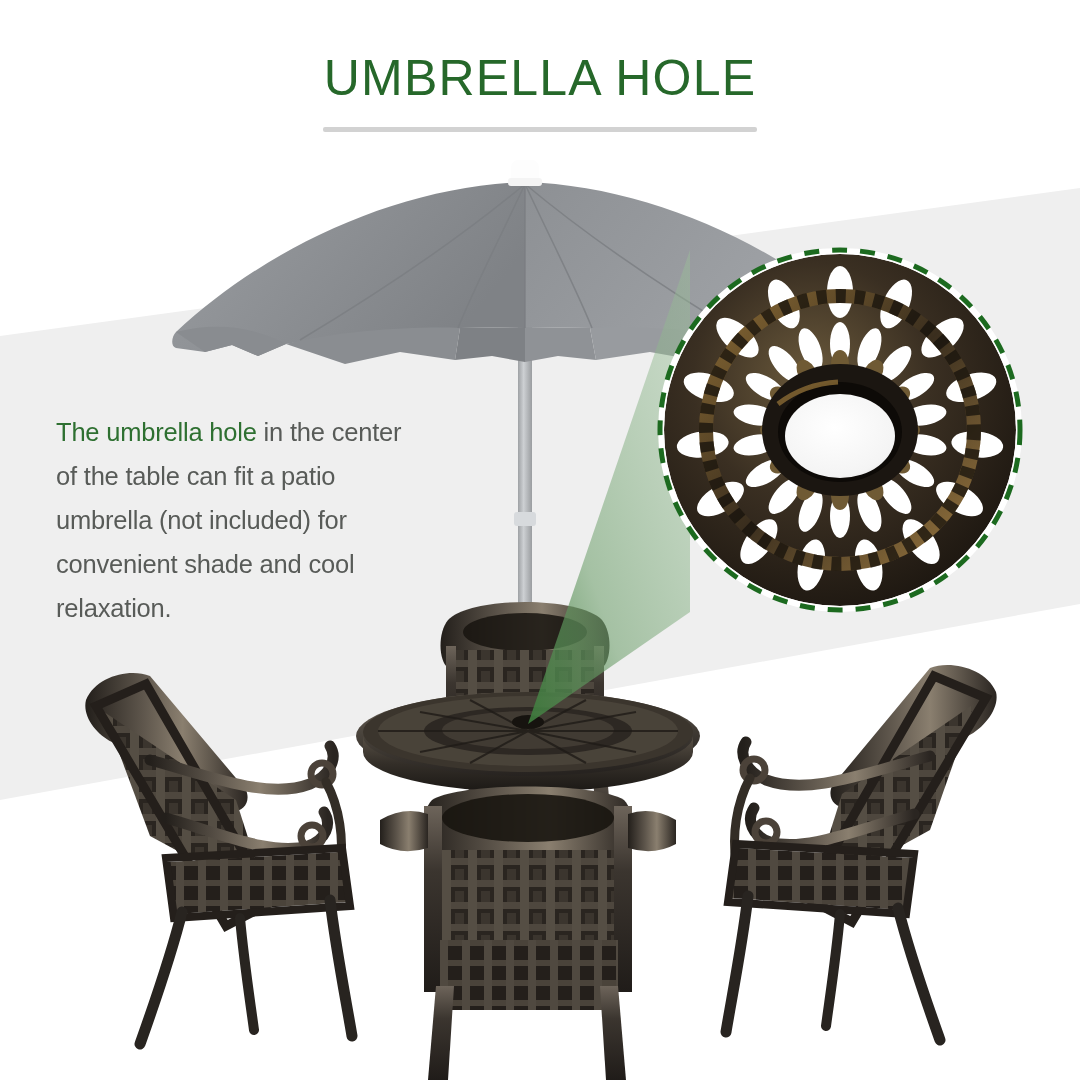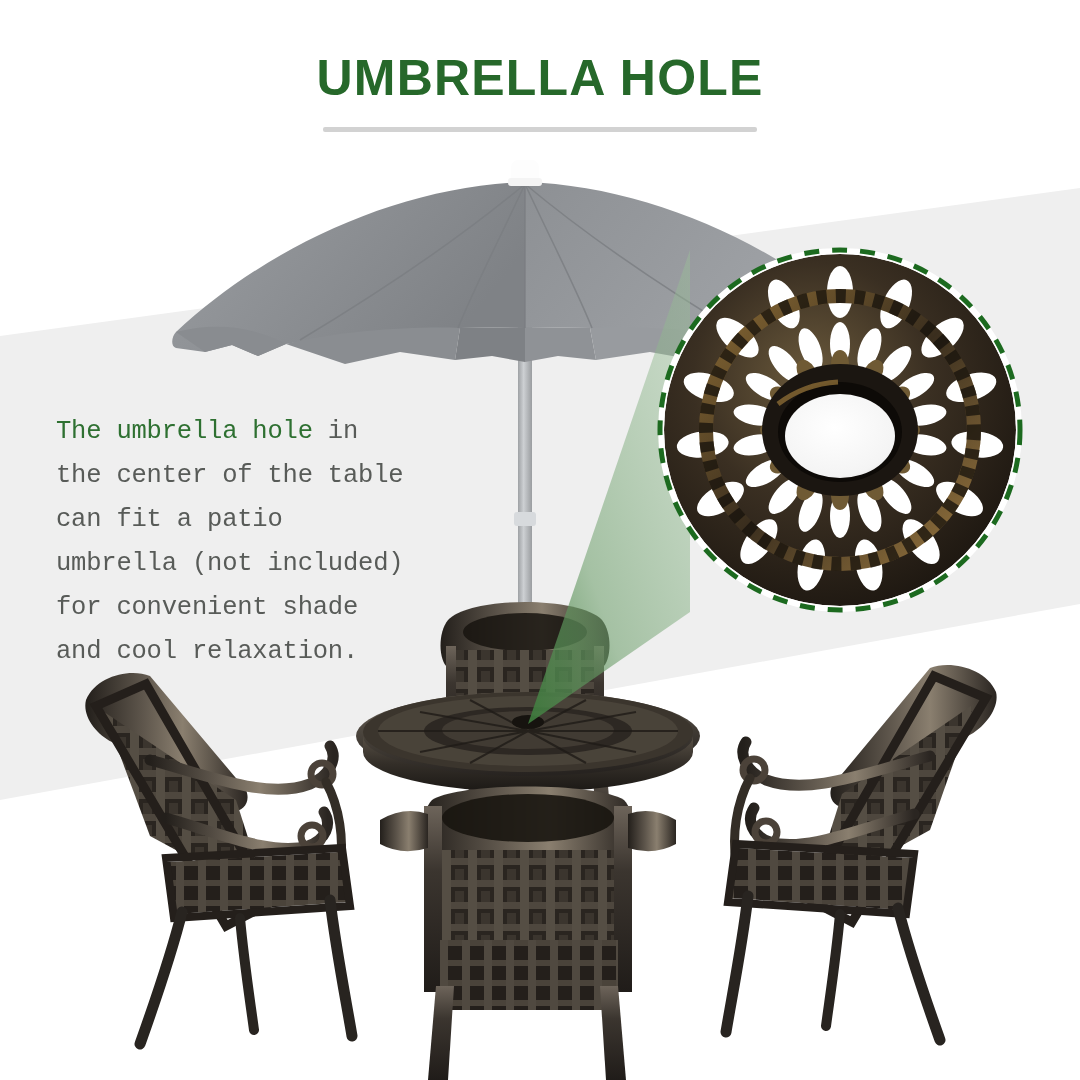--- a/index.html
+++ b/index.html
@@ -33,21 +33,21 @@
     left: 0;
     width: 1080px;
     z-index: 6;
     text-align: center;
     pointer-events: none;
   }
   .title {
     margin: 0;
     padding-top: 52px;
     font-size: 50px;
-    font-weight: bold;
+    font-weight: normal;
     letter-spacing: 1.2px;
     color: #26682a;
     font-family: "Liberation Sans", sans-serif;
     line-height: 1.05;
   }
   .title-rule {
     width: 434px;
     height: 5px;
     background: #d2d2d2;
     border-radius: 2px;
@@ -57,21 +57,21 @@
   
   .copy {
     position: absolute;
     left: 56px;
     top: 384px;
     width: 352px;
     z-index: 6;
     font-size: 25.5px;
     line-height: 44px;
     color: #585b58;
-    font-family: Liberation Mono, monospace;
+    font-family: Liberation Sans, sans-serif;
     letter-spacing: -0.2px;
   }
   .copy .lead {
     color: #2e7031;
   }
 
   
   .photo {
     position: absolute;
     inset: 0;

